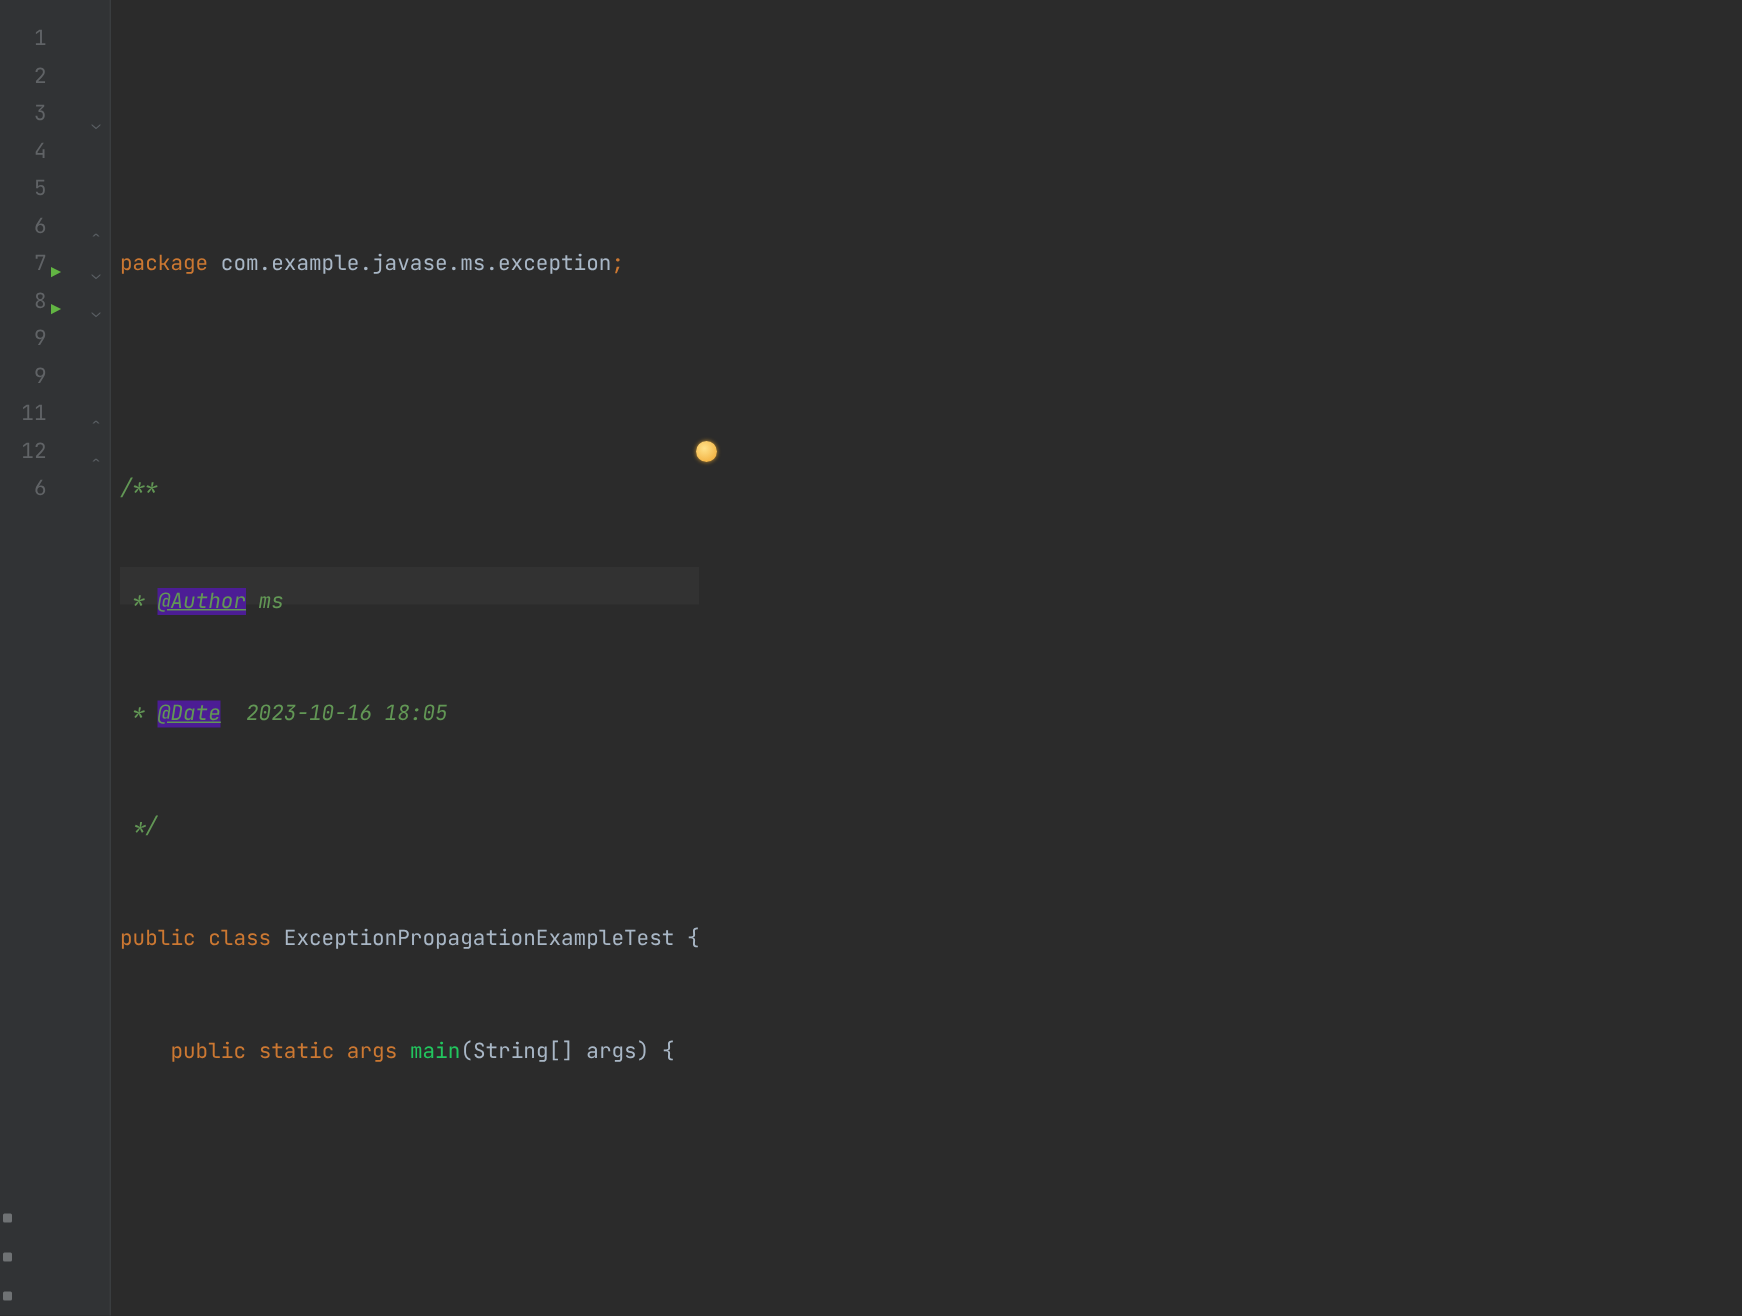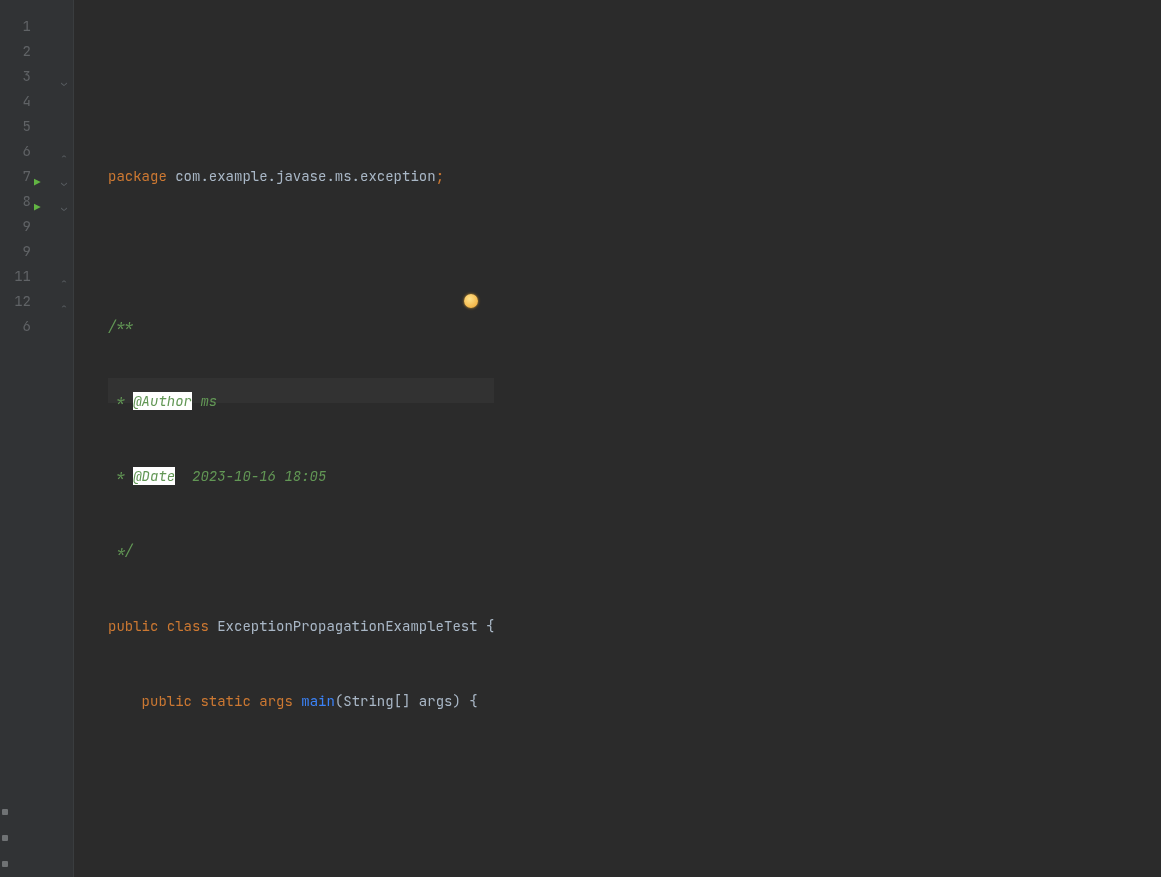--- a/index.html
+++ b/index.html
@@ -42,26 +42,26 @@
   }
   .gutter .num { height: 25px; padding-right: 24px; }
   .runmark { position:absolute; left:34px; color:#62b543; font-size:11px; }
   .gutter-fold {
     width: 14px; background:#313335; border-right:1px solid #3a3d3f;
     padding-top:14px; position:relative;
   }
   .fold { position:absolute; left:1px; color:#5a5f63; font-size:10px; }
   .code { padding: 14px 0 0 6px; color:#a9b7c6; white-space: pre; position:relative; }
   .hl-line { position:absolute; left:0; right:0; height:25px; background:#323232; z-index:0; }
-  .code > div { position:relative; z-index:1; height:25px;margin-left:28px; }
+  .code > div { position:relative; z-index:1; height:25px; }
   .kw { color:#cc7832; }
   .cmt { color:#629755; font-style: italic; }
-  .tag { color:#629755; font-style: italic; background:#ffffff; }
+  .tag { color:#629755; font-style: italic; text-decoration: underline; background:#4c1d95; }
   .str, .pkg { color:#a9b7c6; }
-  .fn { color:#3b82f6; }
+  .fn { color:#22c55e; }
   .sep { color:#cc7832; }
   .bulb {
     position:absolute; width:14px; height:14px; border-radius:50%;
     background: radial-gradient(circle at 40% 35%, #ffe28a, #f0a52e);
     box-shadow: 0 0 3px #c8912a;
   }
   .sidebar-dots {
     position:absolute; left:0; bottom:0; width:10px;
     display:flex; flex-direction:column; gap:20px;
     padding-bottom:10px; align-items:center;

